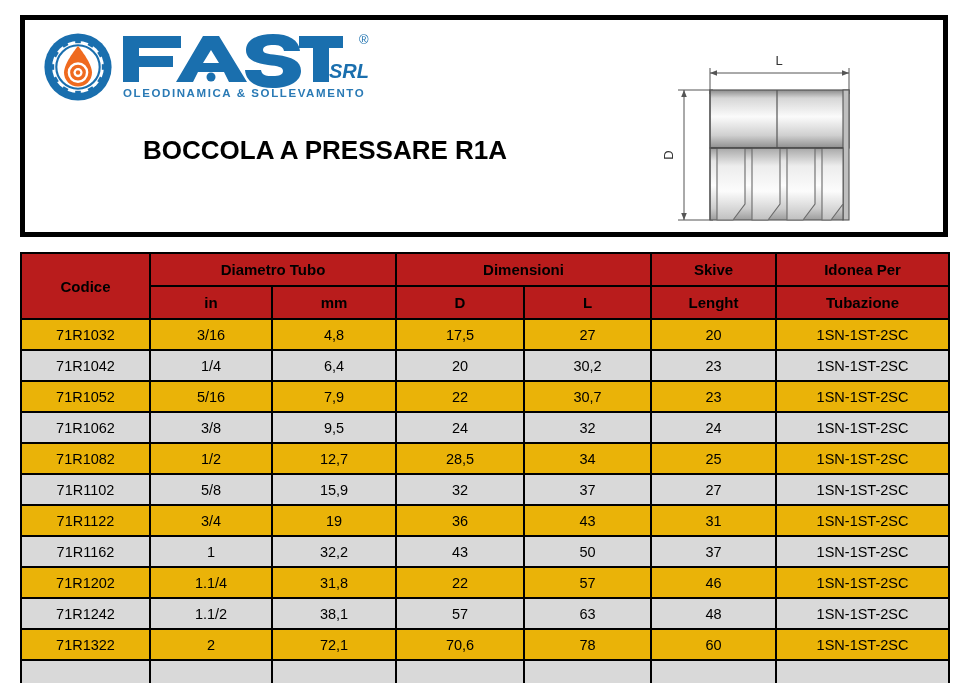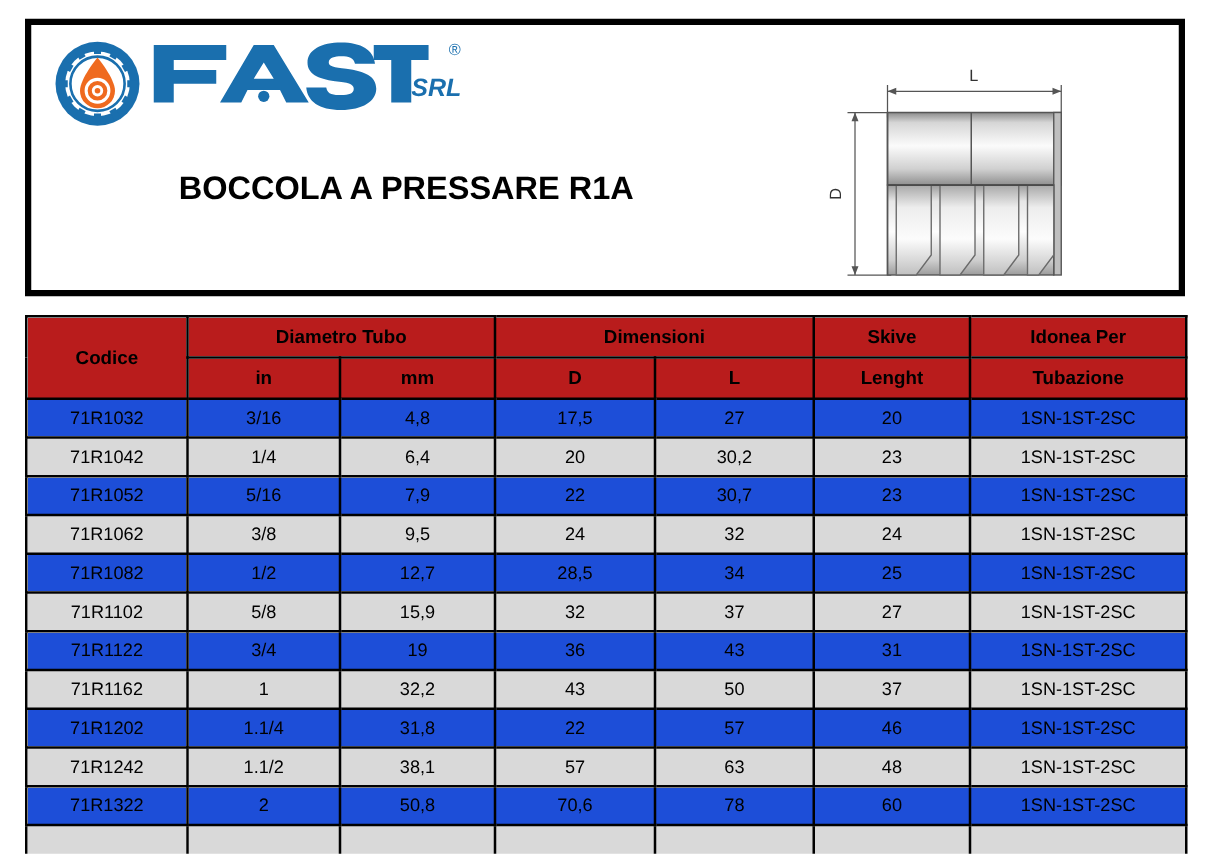--- a/index.html
+++ b/index.html
@@ -154,21 +154,21 @@
     height: 62px;
   }
   .spec-table tbody td {
     font-weight: normal;
   }
   .row-alt td {
     background: #d9d9d9;
     margin-top: 35px;
   }
   .row-plain td {
-    background: #1d4ed8;
+    background: #eab308;
   }
   .row-empty td {
     background: #d9d9d9;
     height: 30px;
   }
 
   .outer-frame-left  { position:absolute; left:20px;  top:252px; width:5px; height:420px; background:#000; }
   .outer-frame-right { position:absolute; left:943px; top:252px; width:5px; height:420px; background:#000; }
   .outer-frame-bot   { position:absolute; left:20px;  top:667px; width:928px; height:5px; background:#000; }
   .outer-frame-top   { position:absolute; left:20px;  top:252px; width:928px; height:4px; background:#000; }
@@ -213,20 +213,21 @@
             <g fill="#1a6fae">
               <path d="M2 6 L60 6 L60 18 L18 18 L18 26 L52 26 L52 37 L18 37 L18 52 L2 52 Z"></path>
               <path d="M82 6 L98 6 L126 52 L108 52 L103 42 L77 42 L72 52 L55 52 Z M90 20 L82 33 L98 33 Z"></path>
               <path d="M124 40 L140 40 C141 46 146 46 152 46 C158 46 162 45 162 41 C162 37 157 36 147 35 C133 33 125 29 125 20 C125 10 136 4 152 4 C168 4 178 10 179 21 L163 21 C162 16 158 15 152 15 C147 15 142 16 142 20 C142 23 146 24 156 25 C171 27 180 31 180 41 C180 51 169 58 152 58 C134 58 125 51 124 40 Z"></path>
               <path d="M178 6 L222 6 L222 18 L208 18 L208 52 L192 52 L192 18 L178 18 Z"></path>
               <circle cx="90" cy="47" r="4.5" fill="#1a6fae"></circle>
             </g>
           </svg>
           <span class="logo-srl">SRL</span>
           <span class="logo-reg">®</span>
+          <span class="logo-tagline">OLEODINAMICA &amp; SOLLEVAMENTO</span>
         </div>
       </div>
 
       <div class="title-block">
         <div class="title-line">BOCCOLA A PRESSARE R1A</div>
       </div>
 
       <svg class="drawing" viewBox="0 0 280 196">
         <defs>
           <linearGradient id="gUpper" x1="0" y1="0" x2="0" y2="1">
@@ -407,21 +408,21 @@
           <td>1.1/2</td>
           <td>38,1</td>
           <td>57</td>
           <td>63</td>
           <td>48</td>
           <td>1SN-1ST-2SC</td>
         </tr>
         <tr class="row-plain">
           <td>71R1322</td>
           <td>2</td>
-          <td>50,8</td>
+          <td>72,1</td>
           <td>70,6</td>
           <td>78</td>
           <td>60</td>
           <td>1SN-1ST-2SC</td>
         </tr>
         <tr class="row-empty">
           <td></td>
           <td></td>
           <td></td>
           <td></td>

